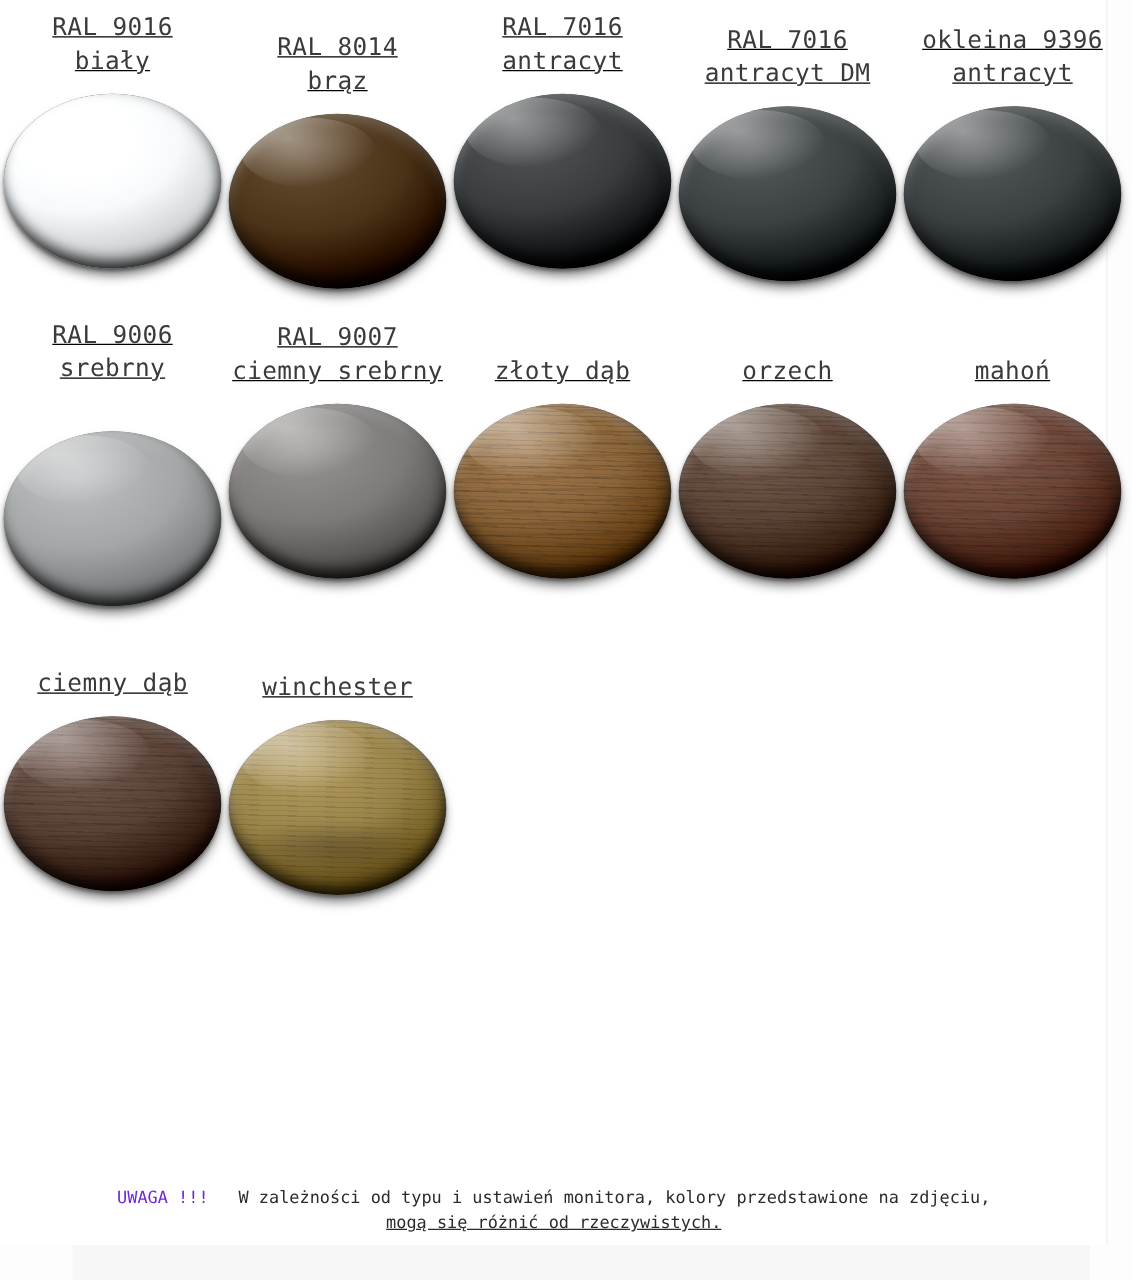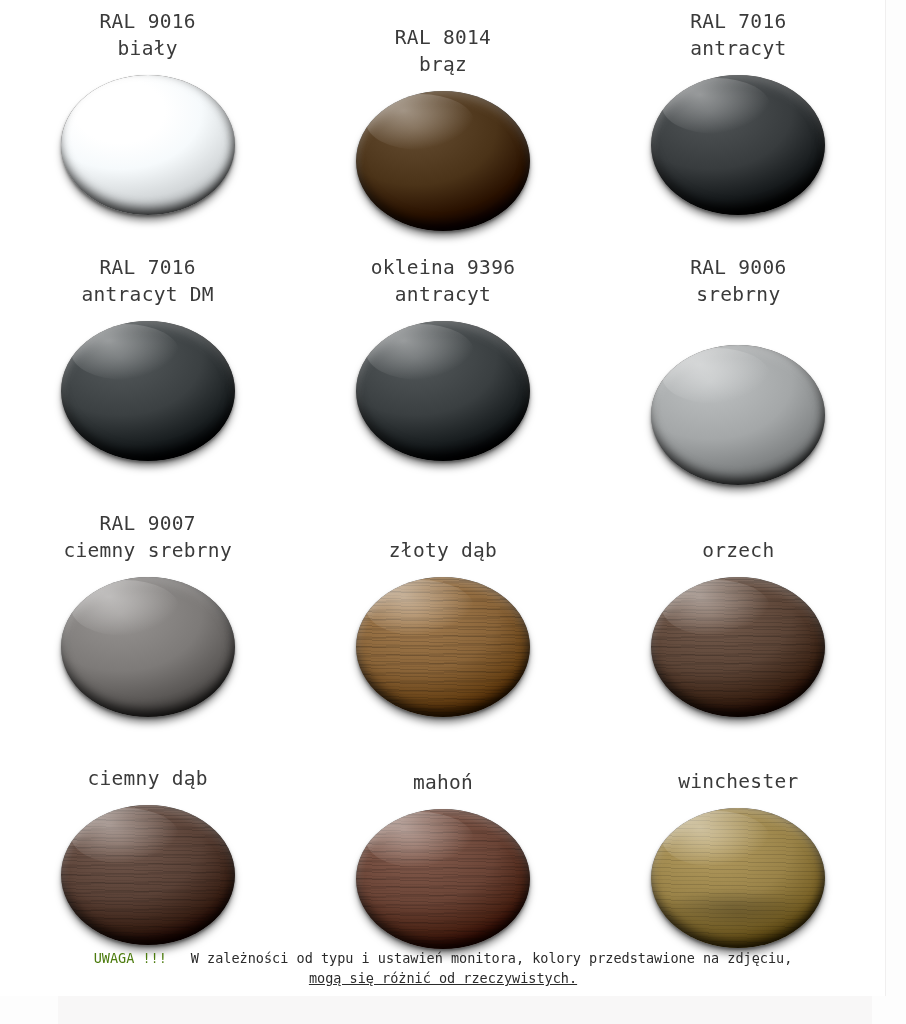--- a/index.html
+++ b/index.html
@@ -12,21 +12,21 @@
   }
   #page{position:relative;width:906px;height:1024px;background:#fdfdfd;}
   
   #content-column{
     position:absolute;left:0;top:0;width:886px;height:996px;
     background:#ffffff;border-right:1px solid #f0efef;
     box-sizing:border-box;
   }
   .grid{
     position:absolute;left:0;top:0;width:886px;
-    display:grid;grid-template-columns:repeat(3,1fr);
+    display:grid;grid-template-columns:repeat(5,1fr);text-decoration:underline;
   }
   .cell{
     display:flex;flex-direction:column;align-items:center;
     justify-content:flex-start;
   }
   .label{
     text-align:center;
     color:#3a3a3a;
     font-size:19.5px;
     line-height:27px;
@@ -98,21 +98,21 @@
       radial-gradient(ellipse 52% 16% at 46% 70%,
         rgba(0,0,0,.26) 0%, rgba(0,0,0,0) 70%);
   }
   
   .note{
     position:absolute;left:0;top:948px;width:886px;
     text-align:center;font-size:13.5px;line-height:20px;
     color:#2b2b2b;
     font-family:"DejaVu Sans Mono","Liberation Mono",monospace;
   }
-  .note .warn{color:#4d7c0f;margin-right:24px;}
+  .note .warn{color:#6d28d9;margin-right:24px;}
   .note .l2{display:block;text-decoration:underline;}
   .bottom-band{
     position:absolute;left:58px;top:996px;width:814px;height:28px;
     background:#f8f7f7;
   }
 </style>
 </head>
 <body>
 
 <div id="page">
@@ -203,35 +203,35 @@
     <div class="cell" style="padding-top:47px;">
       <div class="label">orzech</div>
       <div class="swatch-wrap" style="margin-top:8px;">
         <div class="swatch">
           <div class="face" style="background: radial-gradient(85% 75% at 34% 26%, rgb(118, 94, 80) 0%, rgb(104, 80, 66) 30%, rgb(92, 68, 54) 55%, rgb(58, 34, 20) 84%, rgb(30, 6, 0) 100%);"></div>
           <div class="grain"></div>
         </div>
       </div>
     </div>
 
+    <div class="cell" style="padding-top:47px;">
+      <div class="label">mahoń</div>
+      <div class="swatch-wrap" style="margin-top:8px;">
+        <div class="swatch">
+          <div class="face" style="background: radial-gradient(85% 75% at 34% 26%, rgb(133, 94, 80) 0%, rgb(119, 80, 66) 30%, rgb(107, 68, 54) 55%, rgb(73, 34, 20) 84%, rgb(45, 6, 0) 100%);"></div>
+          <div class="grain"></div>
+        </div>
+      </div>
+    </div>
+
     <div class="cell" style="padding-top:43px;">
       <div class="label">ciemny dąb</div>
       <div class="swatch-wrap" style="margin-top:8px;">
         <div class="swatch">
           <div class="face" style="background: radial-gradient(85% 75% at 34% 26%, rgb(116, 91, 80) 0%, rgb(102, 77, 66) 30%, rgb(90, 65, 54) 55%, rgb(56, 31, 20) 84%, rgb(28, 3, 0) 100%);"></div>
-          <div class="grain"></div>
-        </div>
-      </div>
-    </div>
-
-    <div class="cell" style="padding-top:47px;">
-      <div class="label">mahoń</div>
-      <div class="swatch-wrap" style="margin-top:8px;">
-        <div class="swatch">
-          <div class="face" style="background: radial-gradient(85% 75% at 34% 26%, rgb(133, 94, 80) 0%, rgb(119, 80, 66) 30%, rgb(107, 68, 54) 55%, rgb(73, 34, 20) 84%, rgb(45, 6, 0) 100%);"></div>
           <div class="grain"></div>
         </div>
       </div>
     </div>
 
     <div class="cell" style="padding-top:46px;">
       <div class="label">winchester</div>
       <div class="swatch-wrap" style="margin-top:8px;">
         <div class="swatch">
           <div class="face" style="background: radial-gradient(85% 75% at 34% 26%, rgb(180, 157, 98) 0%, rgb(166, 143, 84) 30%, rgb(154, 131, 72) 55%, rgb(120, 97, 38) 84%, rgb(92, 69, 10) 100%);"></div>

